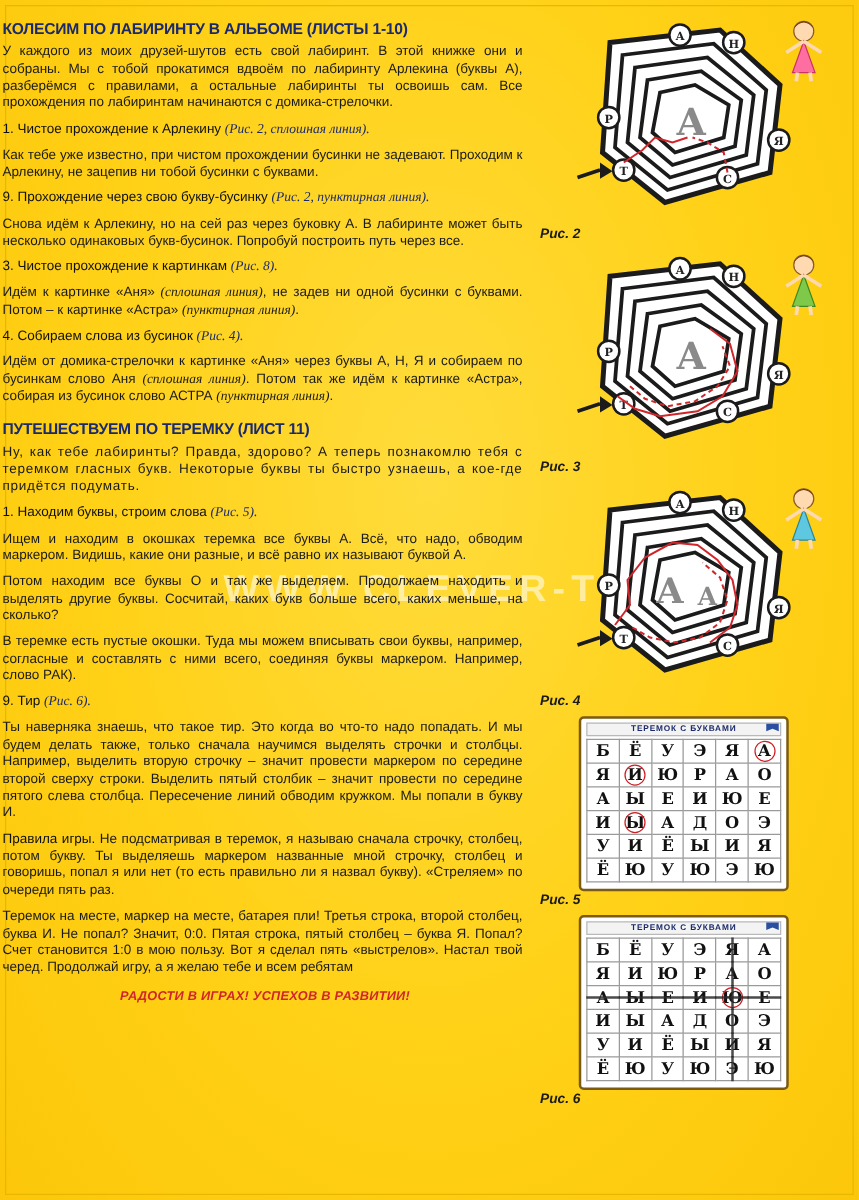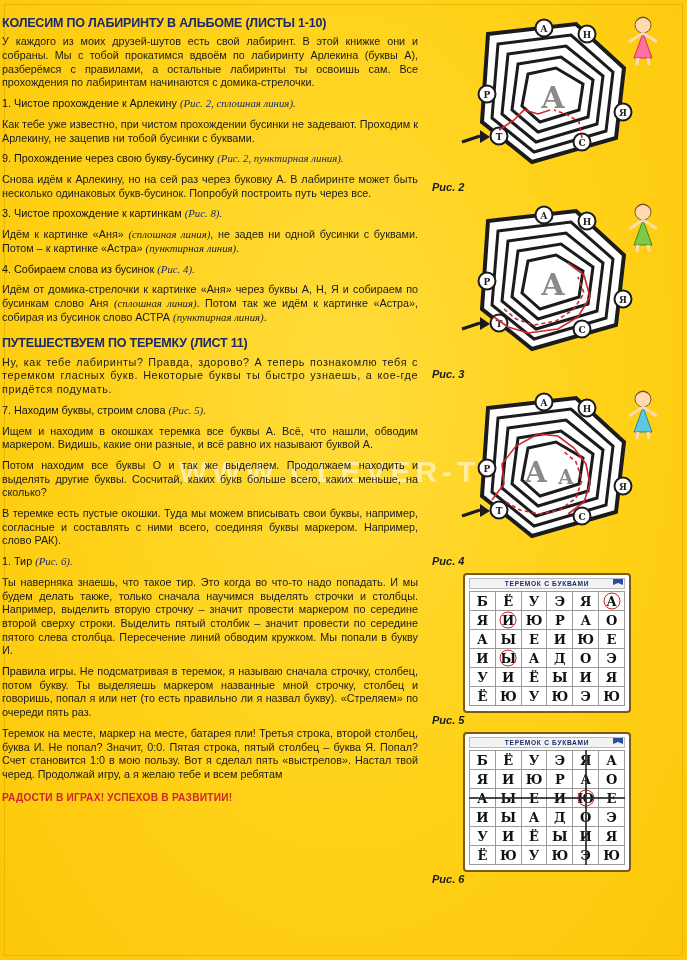--- a/index.html
+++ b/index.html
@@ -37,23 +37,24 @@
     font-size:10.8px; line-height:1.27; color:#1b1b1b;
     text-align:justify;
   }
   p.just { text-align:justify; }
   .hd { font-weight:normal; color:#111; }
   .it { font-style:italic;font-family:Liberation Serif, serif; }
   .blue { color:#1b2a6b; }
   .spaced { letter-spacing:0.6px; }
   .footer-note {
     margin-top:10px;
-    text-align:left;
+    text-align:center;
     font-size:10.2px; font-weight:bold; color:#d0262b;
     letter-spacing:0.2px;
+    font-style:italic;
   }
   
   .col-right {
     position:absolute; left:430px; top:0; width:230px;
   }
   .fig { position:relative; margin-bottom:4px; }
   .fig-caption {
     text-align:left; font-size:11px; font-style:italic; font-weight:bold;
     color:#1b1b1b; margin-top:1px;
   }
@@ -155,29 +156,29 @@
         <span class="it blue">(Рис. 4).</span>
       </p>
       <p class="just">
         <span>Идём от домика-стрелочки к картинке «Аня» через буквы А, Н, Я и собираем по бусинкам слово Аня </span><span class="it">(сплошная линия)</span><span>. Потом так же идём к картинке «Астра», собирая из бусинок слово АСТРА </span><span class="it">(пунктирная линия)</span><span>.</span>
       </p>
 
       <h1 class="section second">ПУТЕШЕСТВУЕМ ПО ТЕРЕМКУ (ЛИСТ 11)</h1>
       <p class="just spaced">Ну, как тебе лабиринты? Правда, здорово? А теперь познакомлю тебя с теремком гласных букв. Некоторые буквы ты быстро узнаешь, а кое-где придётся подумать.</p>
 
       <p>
-        <span class="hd">7. Находим буквы, строим слова</span>
+        <span class="hd">1. Находим буквы, строим слова</span>
         <span class="it blue">(Рис. 5).</span>
       </p>
-      <p class="just">Ищем и находим в окошках теремка все буквы А. Всё, что нашли, обводим маркером. Видишь, какие они разные, и всё равно их называют буквой А.</p>
+      <p class="just">Ищем и находим в окошках теремка все буквы А. Всё, что надо, обводим маркером. Видишь, какие они разные, и всё равно их называют буквой А.</p>
       <p class="just">Потом находим все буквы О и так же выделяем. Продолжаем находить и выделять другие буквы. Сосчитай, каких букв больше всего, каких меньше, на сколько?</p>
       <p class="just">В теремке есть пустые окошки. Туда мы можем вписывать свои буквы, например, согласные и составлять с ними всего, соединяя буквы маркером. Например, слово РАК).</p>
 
       <p>
-        <span class="hd">1. Тир</span>
+        <span class="hd">9. Тир</span>
         <span class="it blue">(Рис. 6).</span>
       </p>
       <p class="just">Ты наверняка знаешь, что такое тир. Это когда во что-то надо попадать. И мы будем делать также, только сначала научимся выделять строчки и столбцы. Например, выделить вторую строчку – значит провести маркером по середине второй сверху строки. Выделить пятый столбик – значит провести по середине пятого слева столбца. Пересечение линий обводим кружком. Мы попали в букву И.</p>
       <p class="just">
         <span class="hd">Правила игры.</span><span> Не подсматривая в теремок, я называю сначала строчку, столбец, потом букву. Ты выделяешь маркером названные мной строчку, столбец и говоришь, попал я или нет (то есть правильно ли я назвал букву). «Стреляем» по очереди пять раз.</span>
       </p>
       <p class="just">Теремок на месте, маркер на месте, батарея пли! Третья строка, второй столбец, буква И. Не попал? Значит, 0:0. Пятая строка, пятый столбец – буква Я. Попал? Счет становится 1:0 в мою пользу. Вот я сделал пять «выстрелов». Настал твой черед. Продолжай игру, а я желаю тебе и всем ребятам</p>
 
       <div class="footer-note">РАДОСТИ В ИГРАХ! УСПЕХОВ В РАЗВИТИИ!</div>
     </div>

